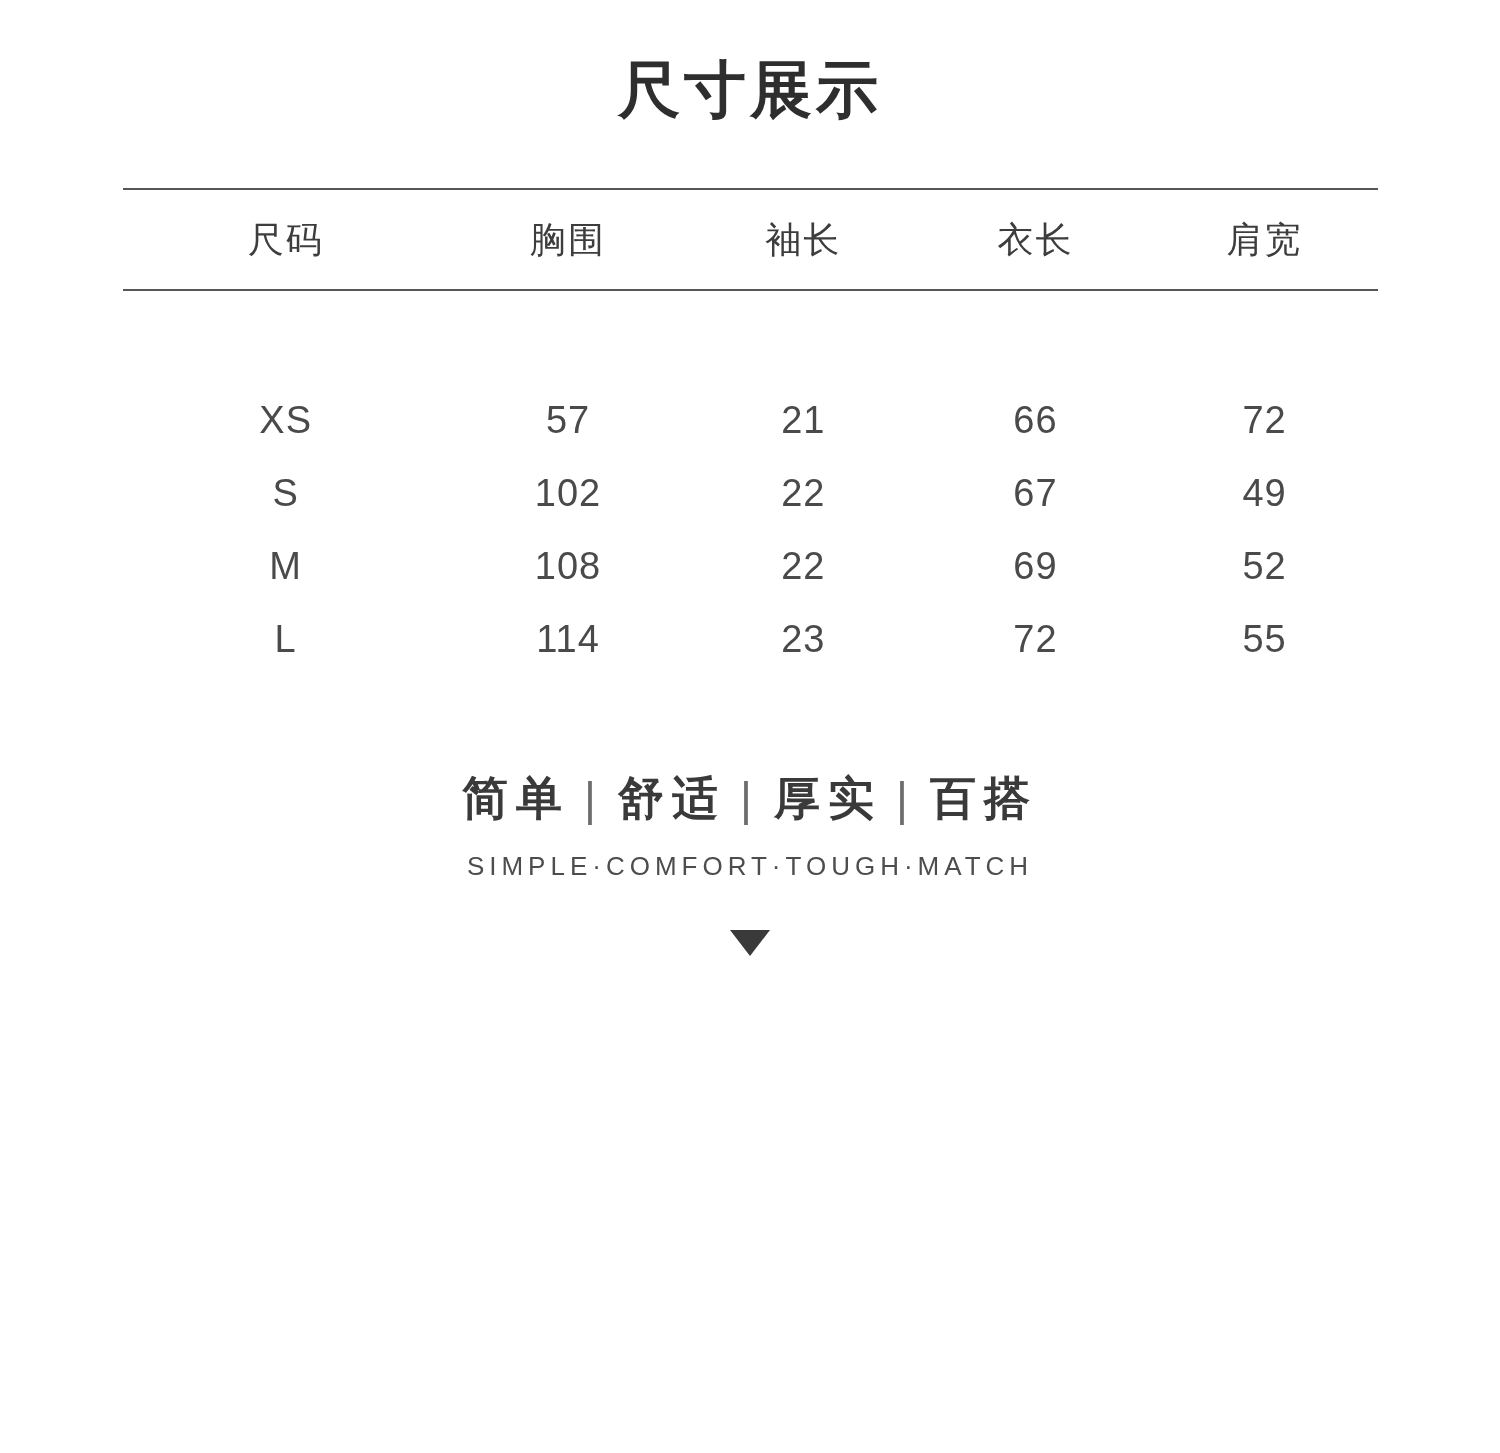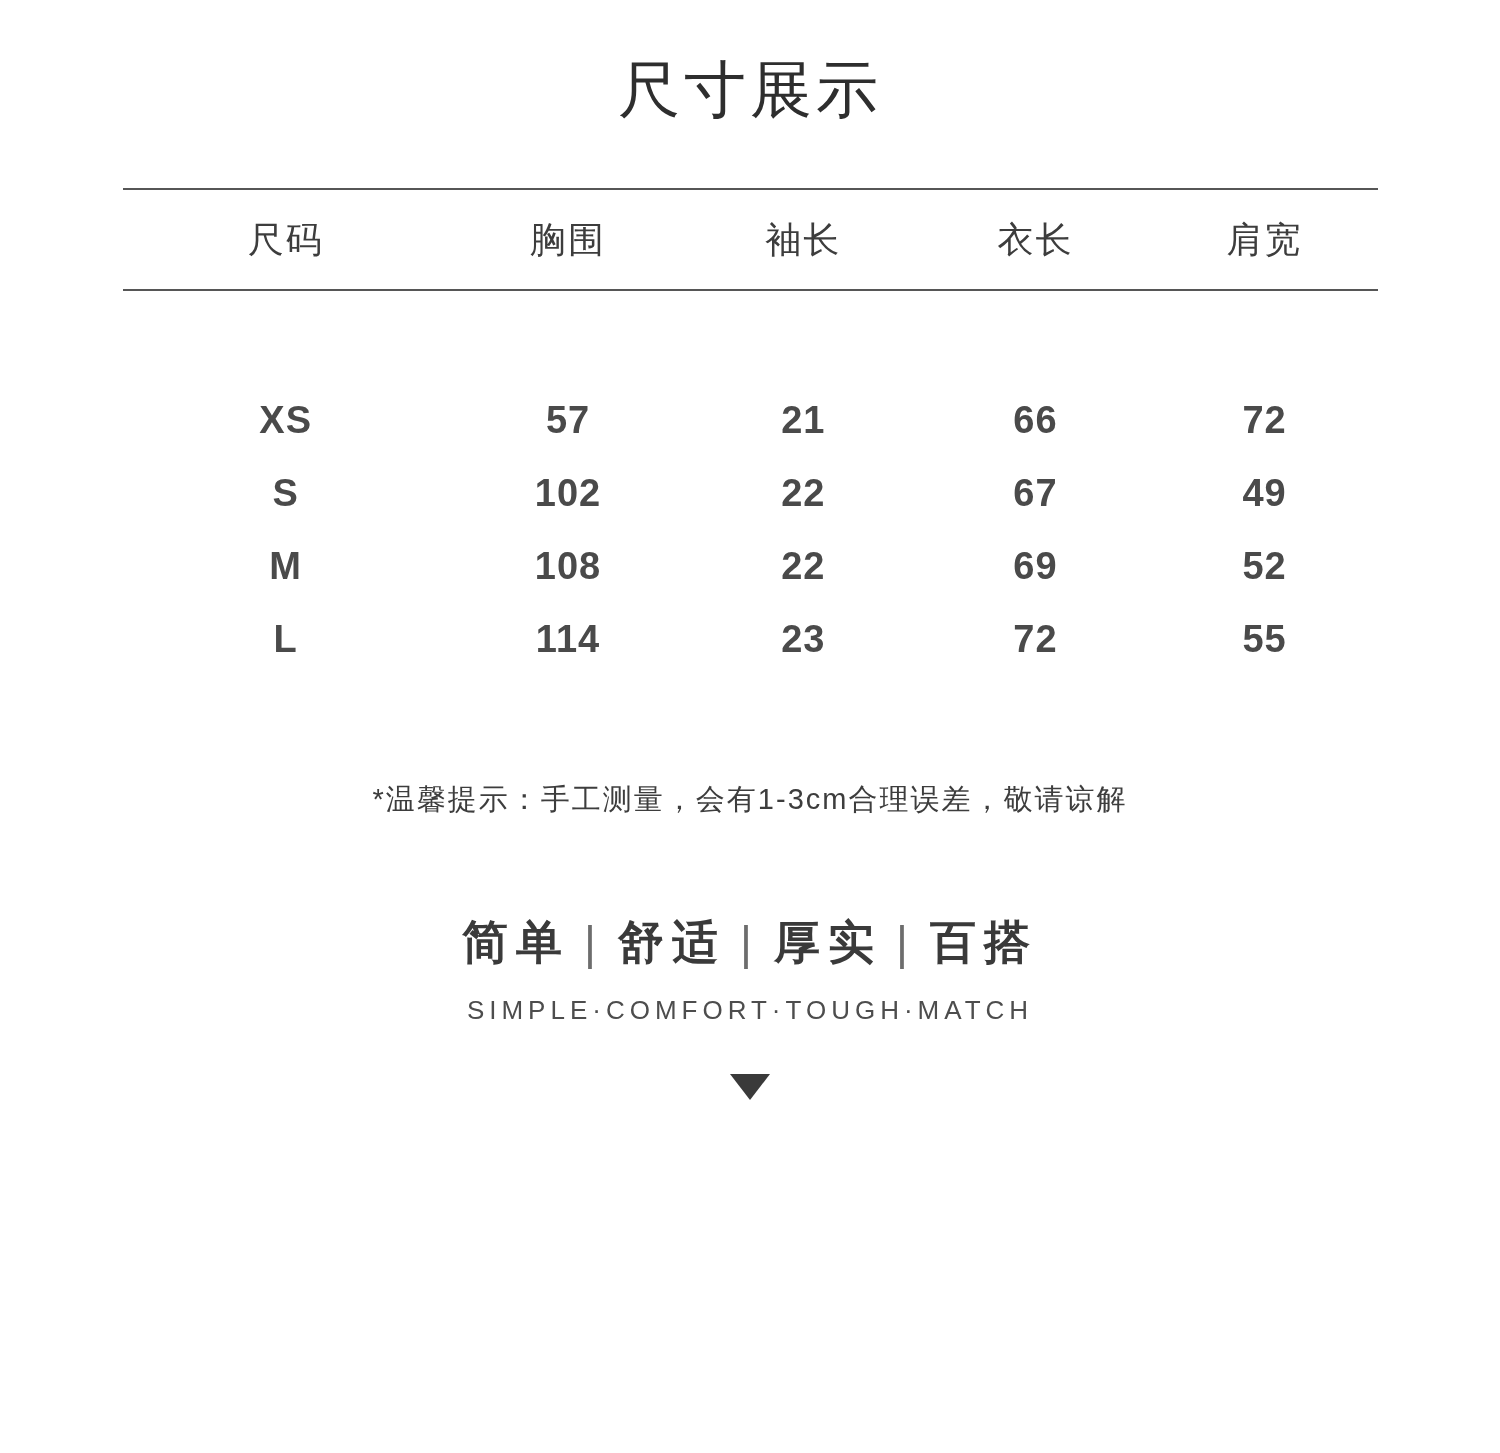--- a/index.html
+++ b/index.html
@@ -19,21 +19,21 @@
     width: 1500px;
     height: 1453px;
     box-sizing: border-box;
     display: flex;
     flex-direction: column;
     align-items: center;
   }
   .page-title {
     margin-top: 56px;
     font-size: 62px;
-    font-weight: 400;
+    font-weight: 700;
     letter-spacing: 4px;
     color: #2e2e2e;
     line-height: 1.1;
   }
   .size-table {
     margin-top: 64px;
     width: 1255px;
     border-collapse: collapse;
     table-layout: fixed;
   }
@@ -47,21 +47,21 @@
     color: #3d3d3d;
     padding: 26px 0 24px 0;
     text-align: center;
     letter-spacing: 2px;
   }
   .size-table tbody tr:first-child td {
     padding-top: 108px;
   }
   .size-table td {
     font-size: 38px;
-    font-weight: 700;
+    font-weight: 400;
     color: #4a4a4a;
     text-align: center;
     padding: 15px 0;
     letter-spacing: 1px;
   }
   .col-size { width: 26%; }
   .col-a { width: 19%; }
   .col-b { width: 18.5%; }
   .col-c { width: 18.5%; }
   .col-d { width: 18%; }
@@ -145,21 +145,20 @@
       <tr>
         <td>L</td>
         <td>114</td>
         <td>23</td>
         <td>72</td>
         <td>55</td>
       </tr>
     </tbody>
   </table>
 
-  <div class="note">*温馨提示：手工测量，会有1-3cm合理误差，敬请谅解</div>
 
   <div class="slogan-cn">
     <span>简单</span>
     <span class="sep">|</span>
     <span>舒适</span>
     <span class="sep">|</span>
     <span>厚实</span>
     <span class="sep">|</span>
     <span>百搭</span>
   </div>

